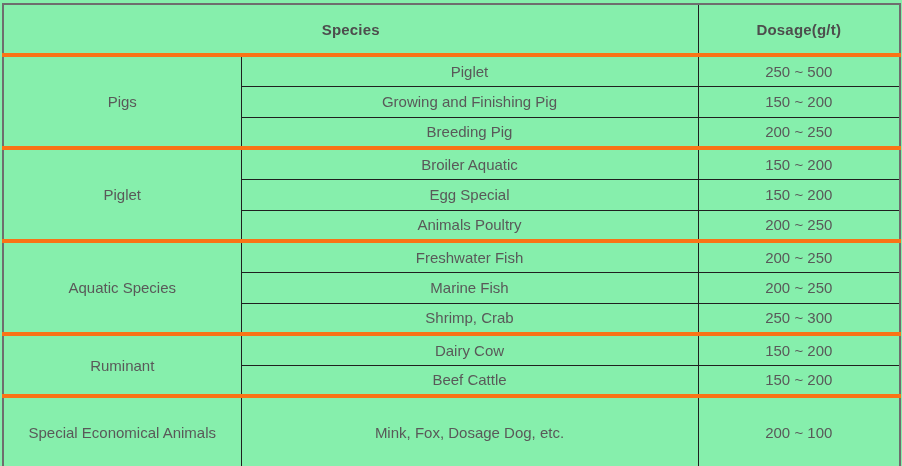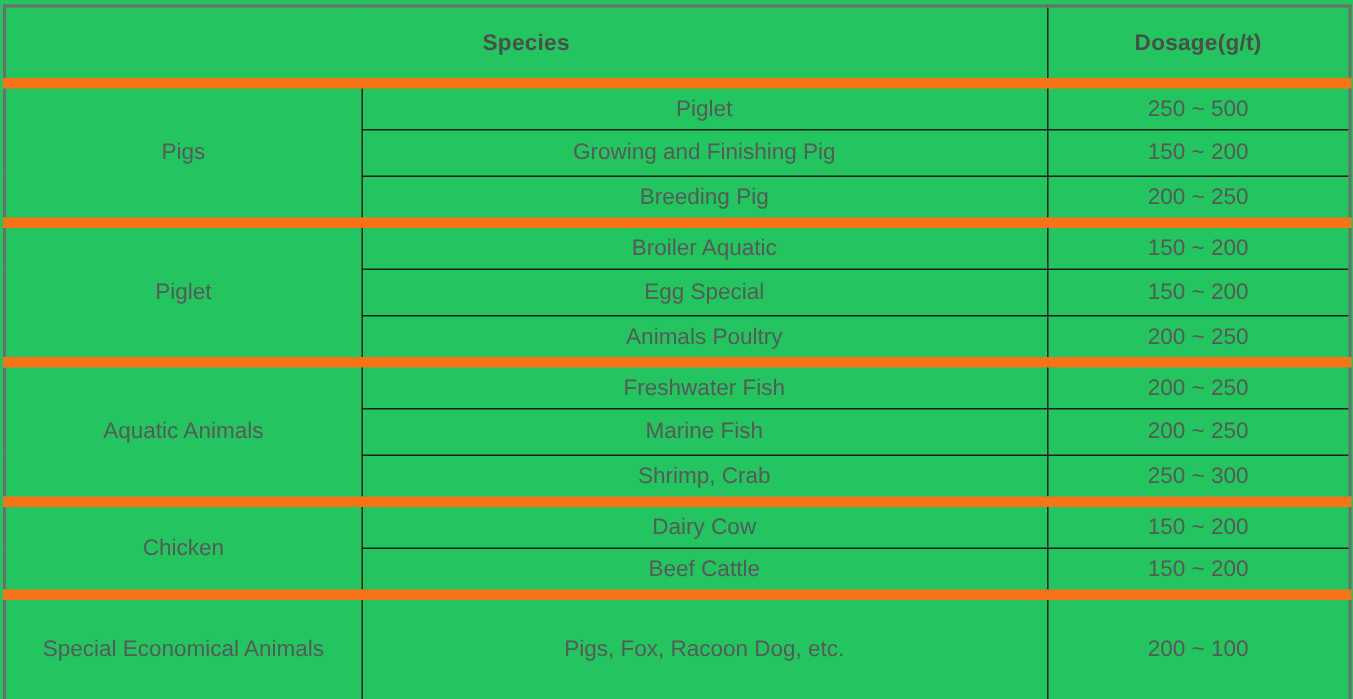--- a/index.html
+++ b/index.html
@@ -4,21 +4,21 @@
 <style>
   html, body {
     margin: 0;
     padding: 0;
     background: #ffffff;
     font-family: "Liberation Sans", "DejaVu Sans", sans-serif;
   }
   .page {
     width: 902px;
     height: 466px;
-    background: #22c55e;
+    background: #86efac;
     box-sizing: border-box;
     padding: 3px 2px;
   }
   table.dosage-table {
     border-collapse: collapse;
     table-layout: fixed;
     width: 897px;
     border: 2px solid #6e6e6e;
   }
   col.c1 { width: 238px; }
@@ -40,21 +40,21 @@
     border-bottom: 2px solid #1f1f1f;
     letter-spacing: 0.2px;
   }
   tbody tr { height: 31px; }
   tbody tr.last-row { height: 71px; }
   tbody td {
     font-size: 15px;
     font-weight: normal;
     color: #595959;
   }
-  tbody tr.group-start td { border-top: 7px solid #f97316; }
+  tbody tr.group-start td { border-top: 4px solid #f97316; }
   td.group-cell { color: #595959; }
 </style>
 </head>
 <body>
 
 <div class="page">
   <table class="dosage-table">
     <colgroup>
       <col class="c1">
         <col class="c2">
@@ -90,43 +90,43 @@
       <tr>
         <td>Egg Special</td>
         <td>150 ~ 200</td>
       </tr>
       <tr>
         <td>Animals Poultry</td>
         <td>200 ~ 250</td>
       </tr>
 
       <tr class="group-start">
-        <td rowspan="3" class="group-cell">Aquatic Animals</td>
+        <td rowspan="3" class="group-cell">Aquatic Species</td>
         <td>Freshwater Fish</td>
         <td>200 ~ 250</td>
       </tr>
       <tr>
         <td>Marine Fish</td>
         <td>200 ~ 250</td>
       </tr>
       <tr>
         <td>Shrimp, Crab</td>
         <td>250 ~ 300</td>
       </tr>
 
       <tr class="group-start">
-        <td rowspan="2" class="group-cell">Chicken</td>
+        <td rowspan="2" class="group-cell">Ruminant</td>
         <td>Dairy Cow</td>
         <td>150 ~ 200</td>
       </tr>
       <tr>
         <td>Beef Cattle</td>
         <td>150 ~ 200</td>
       </tr>
 
       <tr class="group-start last-row">
         <td class="group-cell">Special Economical Animals</td>
-        <td>Pigs, Fox, Racoon Dog, etc.</td>
+        <td>Mink, Fox, Dosage Dog, etc.</td>
         <td>200 ~ 100</td>
       </tr>
     </tbody>
   </table>
 </div>
 
 </body></html>

